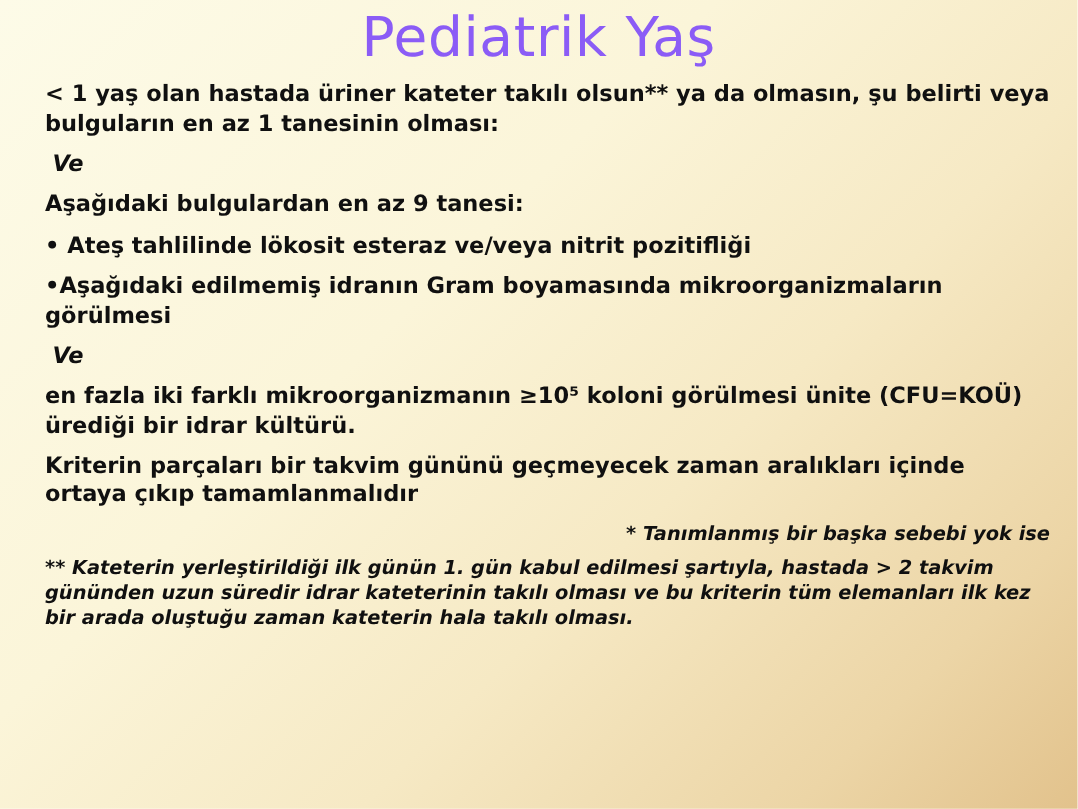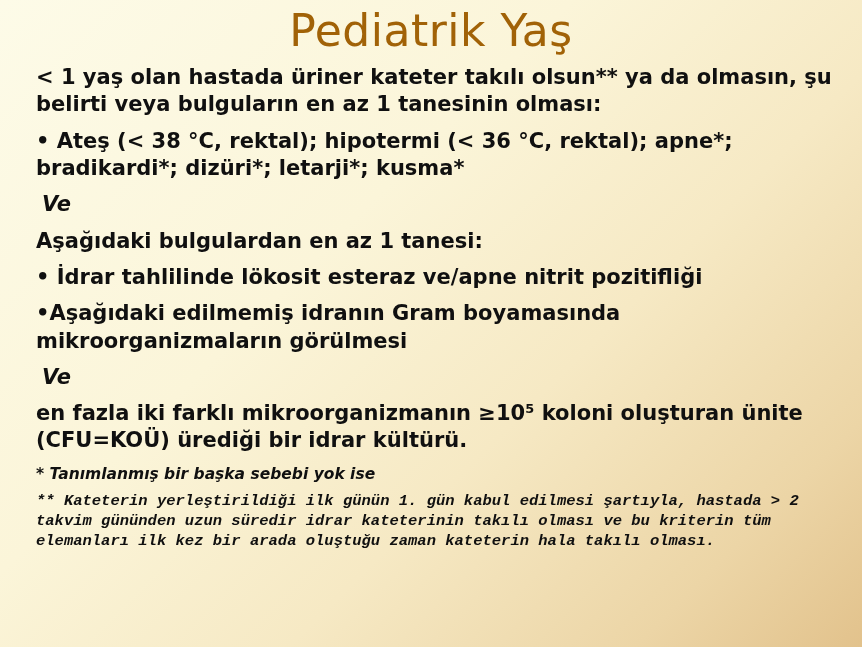--- a/index.html
+++ b/index.html
@@ -18,70 +18,70 @@
     width: 862px;
     height: 647px;
     box-sizing: border-box;
     padding: 6px 16px 0 16px;
   }
   .slide-title {
     text-align: center;
     font-size: 44px;
     line-height: 1.05;
     font-weight: 400;
-    color: #a16207;
+    color: #8b5cf6;
     letter-spacing: 0.5px;
     margin: 2px 0 10px 0;
     font-family: "DejaVu Sans", sans-serif;
   }
   .body-block {
     padding: 0 6px 0 20px;
   }
   .line {
-    font-size: 21px;
+    font-size: 18px;
     line-height: 1.30;
     color: #101010;
     font-weight: bold;
     margin: 0 0 9px 0;
     font-family: "DejaVu Sans", sans-serif;
     text-align: left;
   }
   .line.italic {
     font-style: italic;
   }
   .line.ve {
     padding-left: 6px;
     margin-bottom: 9px;
     font-style: italic;
   }
   .line.note {
     font-style: italic;
     font-size: 15.5px;
     margin-bottom: 7px;
+    text-align: right;
   }
   .line.note-last {
     font-style: italic;
     font-size: 15.5px;
     margin-bottom: 0;
-    font-family: Liberation Mono, monospace;
   }
 </style>
 </head>
 <body>
 
 <div class="slide">
 
   <div class="slide-title">Pediatrik Yaş</div>
 
   <div class="body-block">
     <p class="line">&lt; 1 yaş olan hastada üriner kateter takılı olsun** ya da olmasın, şu belirti veya bulguların en az 1 tanesinin olması:</p>
-    <p class="line">• Ateş (&lt; 38 °C, rektal);  hipotermi (&lt; 36 °C, rektal);  apne*; bradikardi*; dizüri*;  letarji*;  kusma*</p>
     <p class="line italic ve">Ve</p>
-    <p class="line">Aşağıdaki bulgulardan en az 1 tanesi:</p>
-    <p class="line">• İdrar tahlilinde lökosit esteraz ve/apne nitrit pozitifliği</p>
+    <p class="line">Aşağıdaki bulgulardan en az 9 tanesi:</p>
+    <p class="line">• Ateş tahlilinde lökosit esteraz ve/veya nitrit pozitifliği</p>
     <p class="line">•Aşağıdaki edilmemiş idranın Gram boyamasında mikroorganizmaların görülmesi</p>
     <p class="line italic ve">Ve</p>
-    <p class="line">en fazla iki farklı mikroorganizmanın ≥10⁵ koloni oluşturan ünite (CFU=KOÜ) ürediği bir idrar kültürü.</p>
+    <p class="line">en fazla iki farklı mikroorganizmanın ≥10⁵ koloni görülmesi ünite (CFU=KOÜ) ürediği bir idrar kültürü.</p>
+    <p class="line">Kriterin parçaları bir takvim gününü geçmeyecek zaman aralıkları içinde ortaya çıkıp tamamlanmalıdır</p>
     <p class="line note">* Tanımlanmış bir başka sebebi yok ise</p>
     <p class="line note-last">** Kateterin yerleştirildiği ilk günün 1. gün kabul edilmesi şartıyla, hastada &gt; 2 takvim gününden uzun süredir  idrar kateterinin takılı olması ve bu kriterin tüm elemanları ilk kez bir arada oluştuğu zaman kateterin hala takılı olması.</p>
   </div>
 
 </div>
 
 </body></html>

